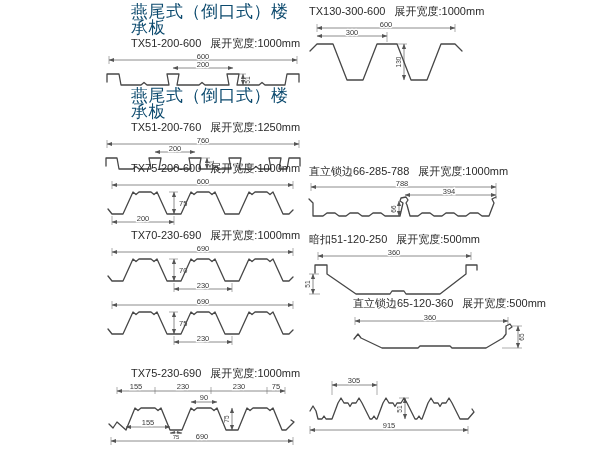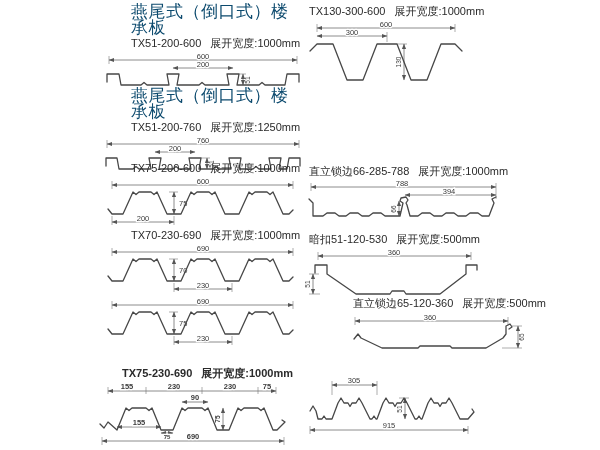--- a/index.html
+++ b/index.html
@@ -130,21 +130,21 @@
         <text class="dt halo" x="76" y="27" style="text-anchor:start">75</text>
         <line class="tk" x1="71" y1="37" x2="71" y2="46"></line>
           <line class="tk" x1="129" y1="37" x2="129" y2="46"></line>
         <line class="dm" x1="71" y1="43" x2="129" y2="43" marker-start="url(#arr)" marker-end="url(#arr)"></line>
         <text class="dt halo" x="100" y="41.5">230</text>
       </g>
       <path class="pf" d="M5,30 L9,35 L20,35 L30,13 l3,2.5 l3,-2.5 L48,13 l3,2.5 l3,-2.5 L64,35 L78,35 L88,13 l3,2.5 l3,-2.5 L106,13 l3,2.5 l3,-2.5 L122,35 L136,35 L146,13 l3,2.5 l3,-2.5 L164,13 l3,2.5 l3,-2.5 L180,35 L186,35 L190,31"></path>
     </svg>
   </div>
 
-  <div class="section col-left" style="left:94px;top:366px;width:200px;font-weight:bold;">
+  <div class="section col-left" style="left:103px;top:366px;width:200px;">
     <div class="hd">
       <span class="model">TX75-230-690</span><span>展开宽度:1000mm</span>
     </div>
     <svg width="200" height="62" viewBox="0 0 200 62">
       <g>
         <line class="tk" x1="14" y1="3" x2="14" y2="10"></line>
           <line class="tk" x1="52" y1="3" x2="52" y2="10"></line>
         <line class="tk" x1="108" y1="3" x2="108" y2="10"></line>
           <line class="tk" x1="164" y1="3" x2="164" y2="10"></line>
         <line class="tk" x1="182" y1="3" x2="182" y2="10"></line>
@@ -207,21 +207,21 @@
         <text class="dt halo" x="143" y="11.5">394</text>
         <line class="dm" x1="93" y1="19" x2="93" y2="34" marker-start="url(#arr)" marker-end="url(#arr)"></line>
         <text class="dts" x="90" y="27" transform="rotate(-90 90 27)">66</text>
       </g>
       <path class="pf" d="M3,17 L7,21 L7,34 L17,34 l4,-3 l8,0 l4,3 L40,34 l4,-3 l8,0 l4,3 L63,34 l4,-3 l8,0 l4,3 L87,34 L94,34 L97,21 l-3,-2 l1,-3 l5,-1 l2,3 l-2,3 l1,2 L104,34 L112,34 l4,-3 l8,0 l4,3 L136,34 l4,-3 l8,0 l4,3 L160,34 l4,-3 l8,0 l4,3 L183,34 L188,21 l-2,-4 l4,-2"></path>
     </svg>
   </div>
 
   <div class="section col-right" style="left:306px;top:232px;width:288px;">
     <div class="hd">
-      <span class="model">暗扣51-120-530</span><span>展开宽度:500mm</span>
+      <span class="model">暗扣51-120-250</span><span>展开宽度:500mm</span>
     </div>
     <svg width="288" height="50" viewBox="0 0 288 50">
       <g>
         <line class="tk" x1="12" y1="2" x2="12" y2="10"></line>
           <line class="tk" x1="165" y1="2" x2="165" y2="10"></line>
         <line class="dm" x1="12" y1="6" x2="165" y2="6" marker-start="url(#arr)" marker-end="url(#arr)"></line>
         <text class="dt halo" x="88" y="4.5">360</text>
         <line class="tk" x1="3" y1="24" x2="13" y2="24"></line>
           <line class="tk" x1="3" y1="44" x2="14" y2="44"></line>
         <line class="dm" x1="7" y1="24" x2="7" y2="44" marker-start="url(#arr)" marker-end="url(#arr)"></line>

